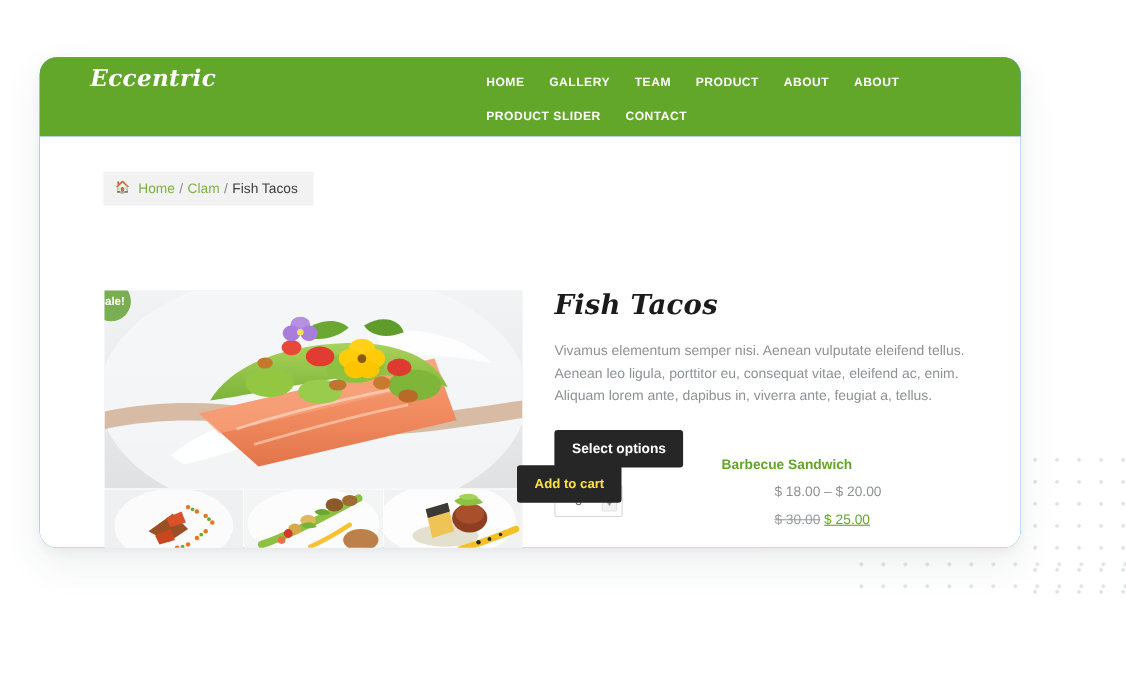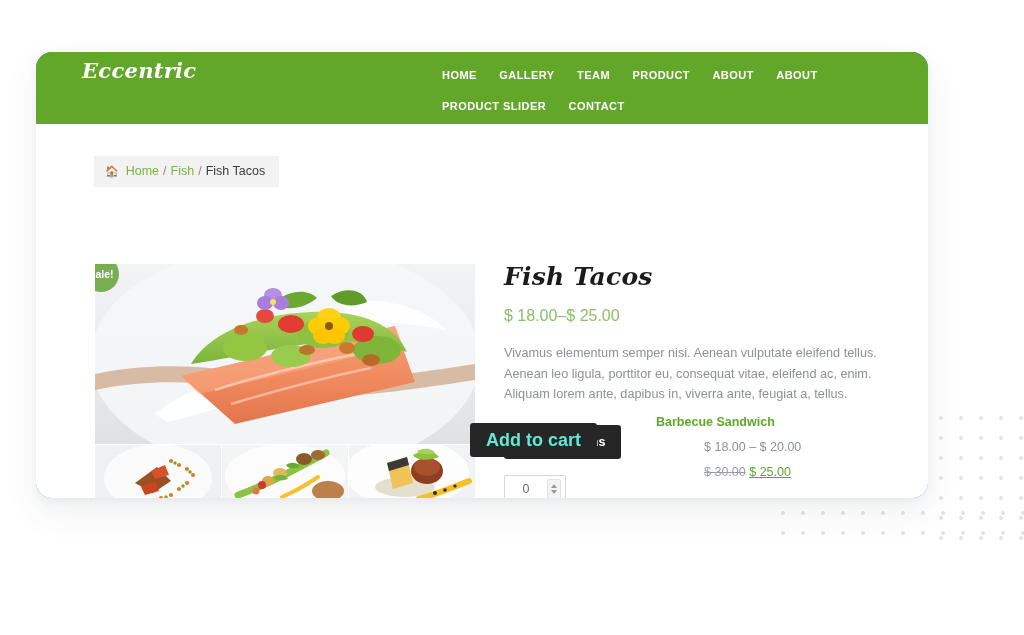--- a/index.html
+++ b/index.html
@@ -229,24 +229,24 @@
     margin-top: 4px;
   }
   .related-price .old { text-decoration: line-through; color: #9a9ea2; }
   .related-price .new { color: #63a62a; text-decoration: underline; }
 
   .add-to-cart {
     position: absolute;
     left: 470px;
     top: 423px;
     background: #262626;
-    color: #5eead4;
+    color: #fde047;
     border: none;
     font-family: "Liberation Sans", sans-serif;
-    font-size: 18px;
+    font-size: 12px;
     font-weight: bold;
     padding: 9px 16px;
     border-radius: 3px;
     cursor: pointer;
     line-height: 16px;
     z-index: 10;
   }
 </style>
 </head>
 <body>
@@ -273,21 +273,21 @@
       </ul>
     </nav>
   </header>
 
   <div class="card-body">
 
     <div class="breadcrumb">
       <span class="home-icon">🏠</span>
       <a href="#">Home</a>
       <span class="sep">/</span>
-      <a href="#">Fish</a>
+      <a href="#">Clam</a>
       <span class="sep">/</span>
       <span class="current">Fish Tacos</span>
     </div>
 
     <div class="gallery">
       <div class="main-image">
         <div class="sale-badge">Sale!</div>
         <svg width="380" height="180" viewBox="0 0 380 180">
           <defs>
             <linearGradient id="plateBg" x1="0" y1="0" x2="0" y2="1">
@@ -409,21 +409,20 @@
                 <circle cx="96" cy="45" r="1.8"></circle>
               <circle cx="106" cy="41" r="1.6"></circle>
             </g>
           </svg>
         </div>
       </div>
     </div>
 
     <div class="summary">
       <h1 class="product-title">Fish Tacos</h1>
-      <div class="product-price">$ 18.00–$ 25.00</div>
       <p class="product-desc">Vivamus elementum semper nisi. Aenean vulputate eleifend tellus. Aenean leo ligula, porttitor eu, consequat vitae, eleifend ac, enim. Aliquam lorem ante, dapibus in, viverra ante, feugiat a, tellus.</p>
       <button class="select-options">Select options</button>
       <div class="qty-wrap">
         <div class="qty-box">
           <span class="qty-value">0</span>
           <span class="qty-spin">
             <i class="up"></i>
             <i class="down"></i>
           </span>
         </div>

